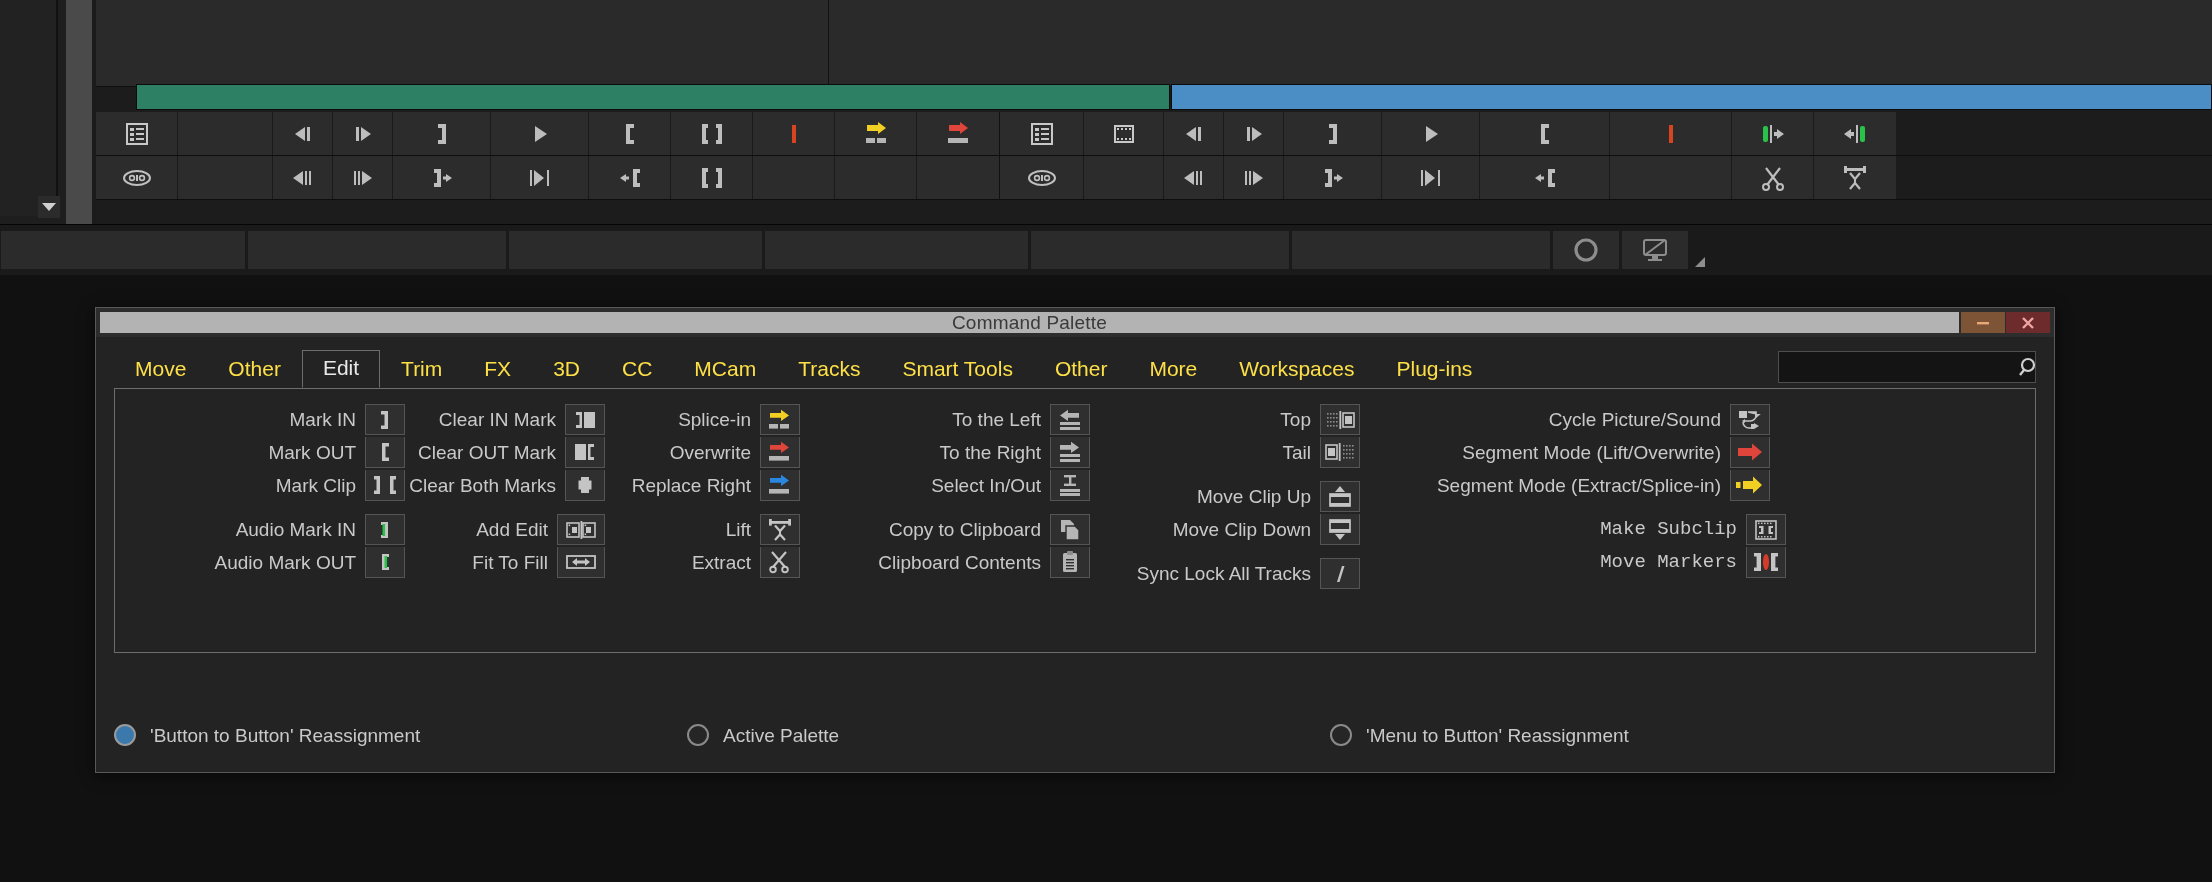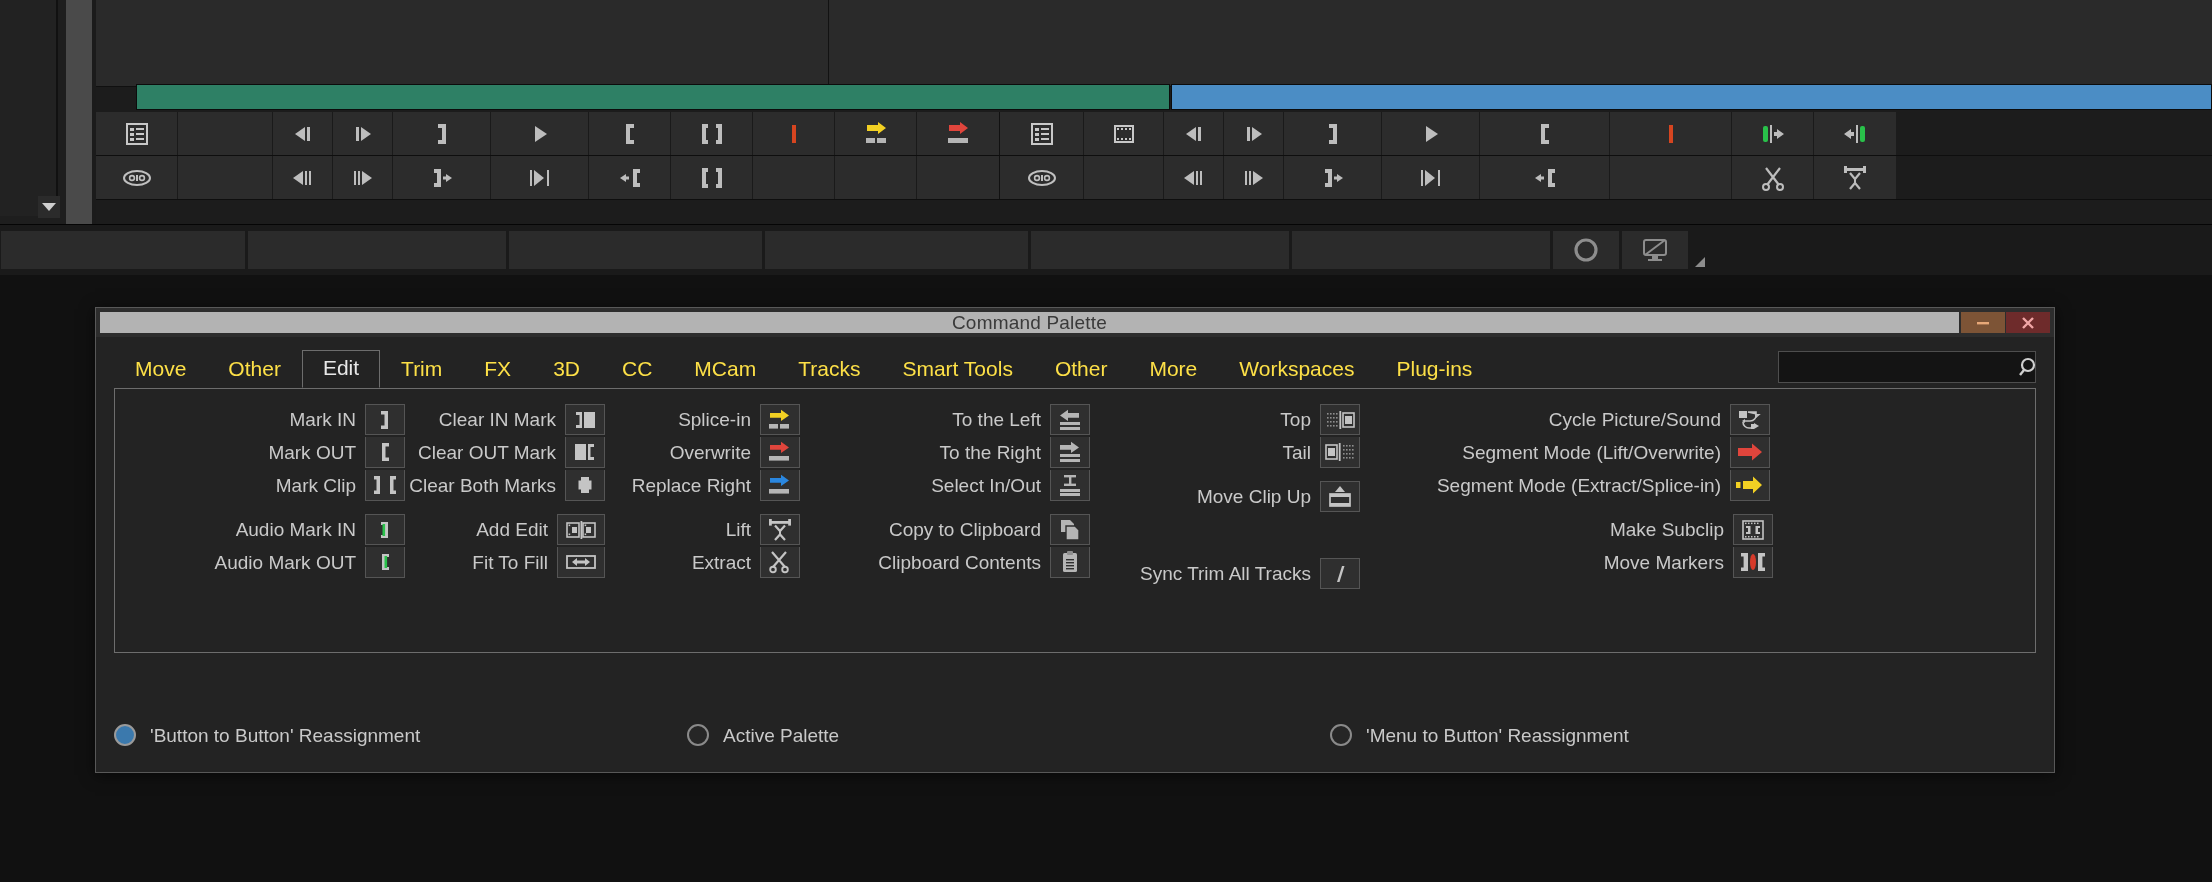--- a/index.html
+++ b/index.html
@@ -752,24 +752,35 @@
             <span class="cmdlabel">Move Clip Up</span>
             <span class="cmdbtn">
               <svg class="ic" width="28" height="26" viewBox="0 0 28 26">
                   <polygon points="14,2 19,8 9,8" fill="#c4c4c4"></polygon>
                   <rect x="4" y="10" width="20" height="12" fill="none" stroke="#c4c4c4" stroke-width="1.7"></rect>
                   <rect x="4" y="10" width="20" height="3" fill="#c4c4c4"></rect>
                   <rect x="4" y="19" width="20" height="3" fill="#c4c4c4"></rect>
                 </svg>
             </span>
           </div>
+          <div class="cmdrow">
+            <span class="cmdlabel">Move Clip Down</span>
+            <span class="cmdbtn">
+              <svg class="ic" width="28" height="26" viewBox="0 0 28 26">
+                  <rect x="4" y="4" width="20" height="12" fill="none" stroke="#c4c4c4" stroke-width="1.7"></rect>
+                  <rect x="4" y="4" width="20" height="3" fill="#c4c4c4"></rect>
+                  <rect x="4" y="13" width="20" height="3" fill="#c4c4c4"></rect>
+                  <polygon points="14,24 19,18 9,18" fill="#c4c4c4"></polygon>
+                </svg>
+            </span>
+          </div>
         </div>
         <div class="grp" style="left:0;top:168px;width:260px;">
           <div class="cmdrow">
-            <span class="cmdlabel">Sync Trim All Tracks</span>
+            <span class="cmdlabel">Sync Lock All Tracks</span>
             <span class="cmdbtn">
               <svg class="ic" width="22" height="22" viewBox="0 0 22 22">
                   <path d="M13 3 L8 19 L10.5 19 L15.5 3 Z" fill="#c4c4c4"></path>
                 </svg>
             </span>
           </div>
         </div>
       </div>
 
       <div class="col" style="left:1255px;width:410px;">
@@ -799,21 +810,21 @@
           <div class="cmdrow">
             <span class="cmdlabel">Segment Mode (Extract/Splice-in)</span>
             <span class="cmdbtn">
               <svg class="ic" width="32" height="22" viewBox="0 0 32 22">
                   <rect x="2" y="8" width="4.5" height="6" fill="#f2d023"></rect>
                   <path d="M9 7 h10 v-4.5 l9 8.5 -9 8.5 v-4.5 h-10 z" fill="#f2d023"></path>
                 </svg>
             </span>
           </div>
         </div>
-        <div class="grp" style="left:3px;top:124px;width:400px;">
+        <div class="grp" style="left:16px;top:124px;width:400px;font-family:Liberation Mono, monospace;">
           <div class="cmdrow">
             <span class="cmdlabel">Make Subclip</span>
             <span class="cmdbtn">
               <svg class="ic" width="26" height="24" viewBox="0 0 26 24">
                   <rect x="3" y="3" width="20" height="18" fill="none" stroke="#c4c4c4" stroke-width="1.6"></rect>
                   <g fill="#c4c4c4">
                     <rect x="5" y="4.6" width="1.5" height="1.5"></rect>
                     <rect x="8" y="4.6" width="1.5" height="1.5"></rect>
                     <rect x="11" y="4.6" width="1.5" height="1.5"></rect>
                     <rect x="14" y="4.6" width="1.5" height="1.5"></rect>

